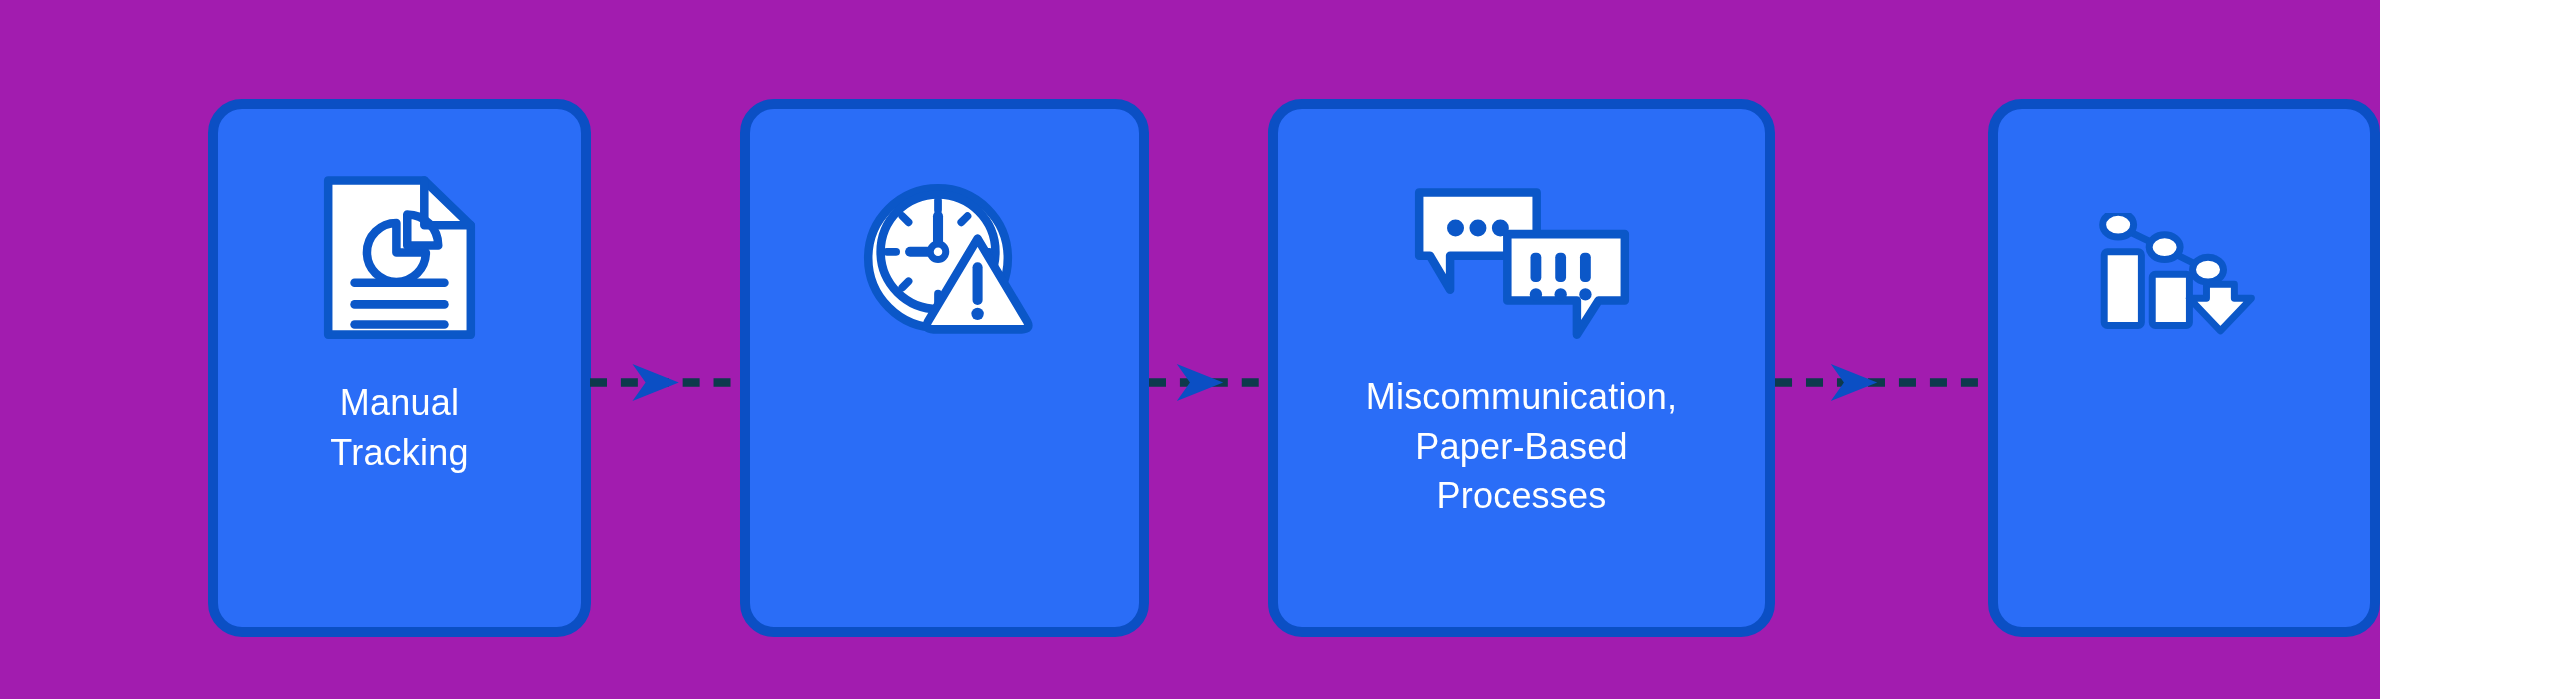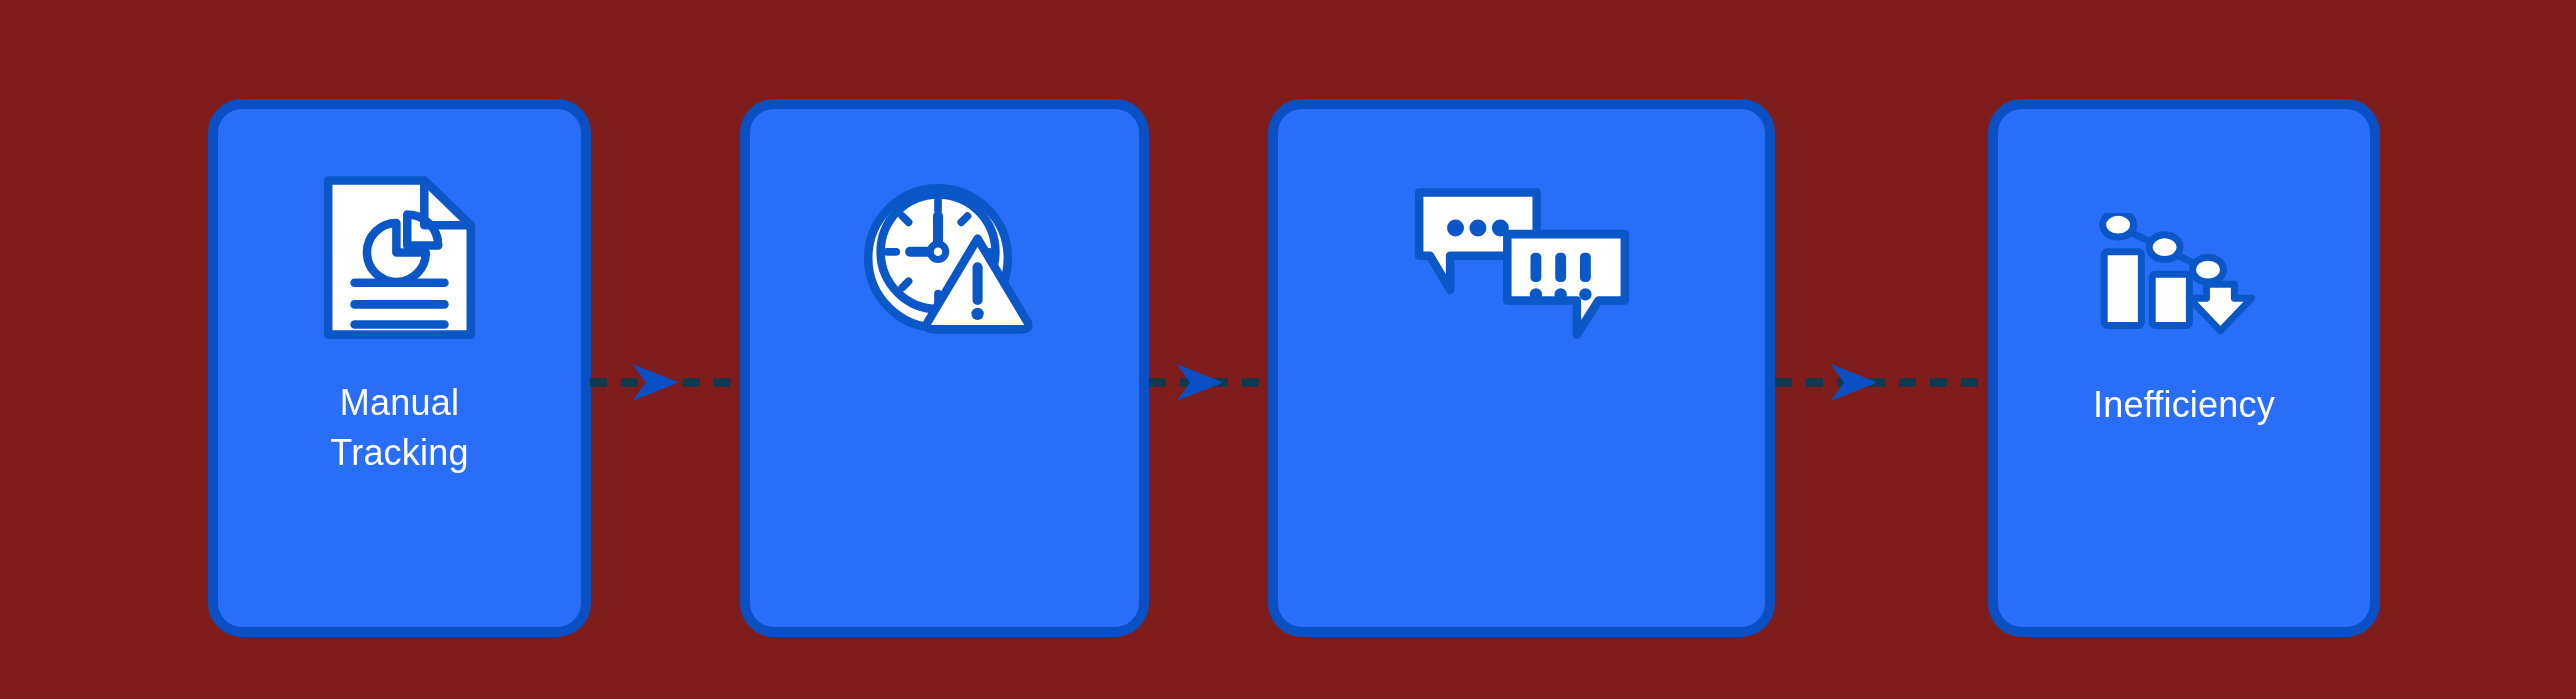--- a/index.html
+++ b/index.html
@@ -10,23 +10,23 @@
   }
   body {
     width: 2576px;
     height: 699px;
     font-family: "Liberation Sans", sans-serif;
     overflow: hidden;
   }
 
   #stage {
     position: relative;
-    width: 2576px;
+    width: 2380px;
     height: 699px;
-    background: #7f1d1d;
+    background: #a21caf;
   }
 
   
   .card {
     position: absolute;
     top: 99px;
     height: 538px;
     box-sizing: border-box;
     background: #2a6df7;
     border: 10px solid #0b4fc4;
@@ -141,35 +141,37 @@
         <g fill="#0b57c8">
           <rect x="152" y="86" width="14" height="38" rx="6"></rect>
           <rect x="184" y="86" width="14" height="38" rx="6"></rect>
           <rect x="216" y="86" width="14" height="38" rx="6"></rect>
           <circle cx="159" cy="140" r="8"></circle>
           <circle cx="191" cy="140" r="8"></circle>
           <circle cx="223" cy="140" r="8"></circle>
         </g>
       </svg>
     </div>
+    <div class="card-label">Miscommunication,
+Paper-Based
+Processes</div>
   </div>
 
   <div class="card card-4">
     <div class="icon-wrap">
       <svg width="172" height="128" viewBox="0 0 222 165">
         <polyline points="26,17 86,46 140,73" fill="none" stroke="#0b57c8" stroke-width="9" stroke-linecap="round" stroke-linejoin="round"></polyline>
         <ellipse cx="26" cy="15" rx="20" ry="16" fill="#ffffff" stroke="#0b57c8" stroke-width="9"></ellipse>
         <ellipse cx="86" cy="44" rx="20" ry="16" fill="#ffffff" stroke="#0b57c8" stroke-width="9"></ellipse>
         <ellipse cx="142" cy="73" rx="20" ry="16" fill="#ffffff" stroke="#0b57c8" stroke-width="9"></ellipse>
         <rect x="8" y="50" width="48" height="95" rx="4" fill="#ffffff" stroke="#0b57c8" stroke-width="9"></rect>
         <rect x="70" y="79" width="48" height="66" rx="4" fill="#ffffff" stroke="#0b57c8" stroke-width="9"></rect>
         <path d="M140 92 H176 V110 H198 L158 152 L118 110 H140 Z" fill="#ffffff" stroke="#0b57c8" stroke-width="9" stroke-linejoin="round"></path>
       </svg>
     </div>
-    <div class="card-label">Inefficiency</div>
   </div>
 
   <div class="connector conn-1">
     <svg viewBox="0 0 193 56" preserveAspectRatio="none">
       <line x1="0" y1="28" x2="193" y2="28" stroke="#0d3a4c" stroke-width="11" stroke-dasharray="22 18"></line>
       <path d="M55 4 L115 28 L55 52 L72 28 Z" fill="#0b4fc4"></path>
     </svg>
   </div>
 
   <div class="connector conn-2">

